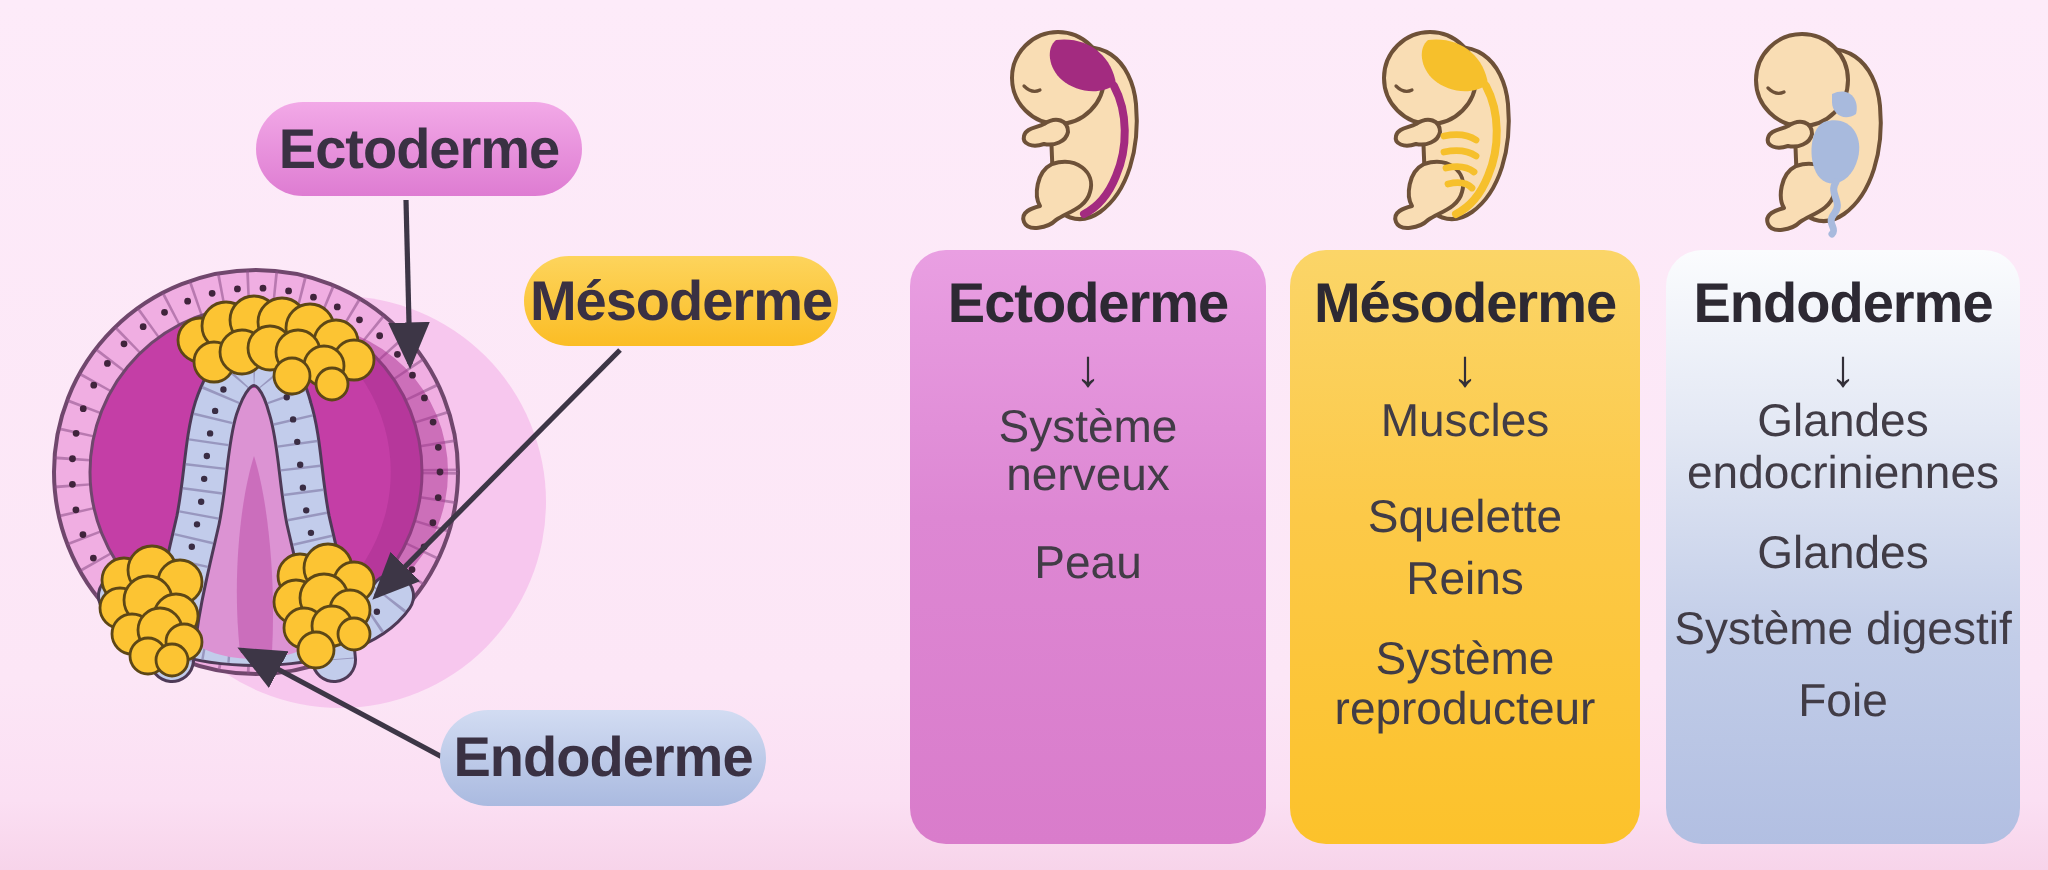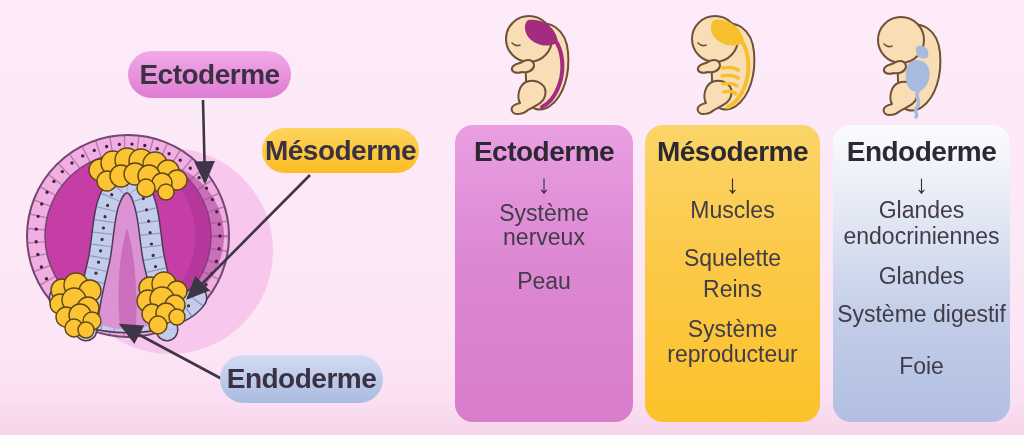--- a/index.html
+++ b/index.html
@@ -35,21 +35,21 @@
   .item { font-size:23px; line-height:1.05; max-width:172px; color:#413c46; }
   #col-ecto .it1 { margin-top:4px; }
   #col-ecto .it2 { margin-top:20px; }
   #col-meso .it1 { margin-top:1px; }
   #col-meso .it2 { margin-top:24px; }
   #col-meso .it3 { margin-top:7px; }
   #col-meso .it4 { margin-top:16px; }
   #col-endo .it1 { margin-top:1px; font-size:23px; line-height:1.12; }
   #col-endo .it2 { margin-top:14px; }
   #col-endo .it3 { margin-top:14px; }
-  #col-endo .it4 { margin-top:28px; }
+  #col-endo .it4 { margin-top:12px; }
   
   .fetus { position:absolute; width:80px; height:108px; }
   #fetus-1 { left:500px; top:12px; }
   #fetus-2 { left:686px; top:12px; }
   #fetus-3 { left:872px; top:13px; }
 </style>
 </head>
 <body>
 
 <div id="stage">

